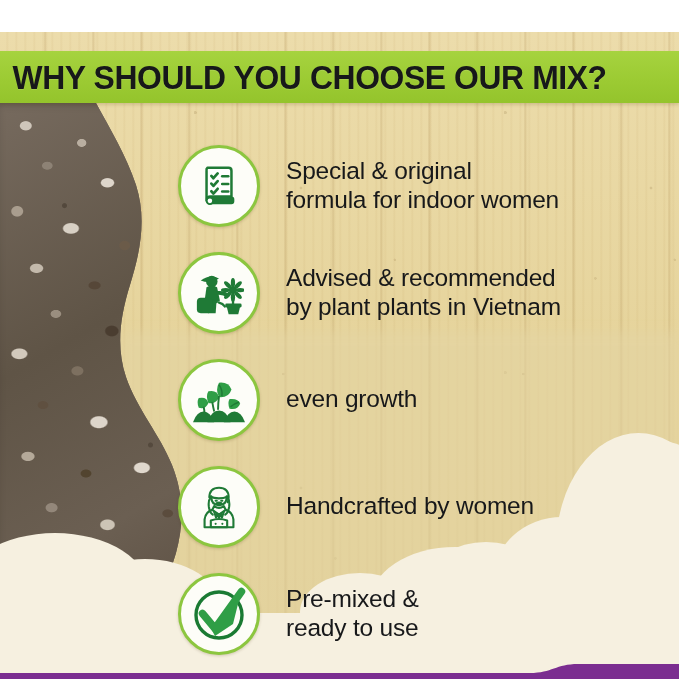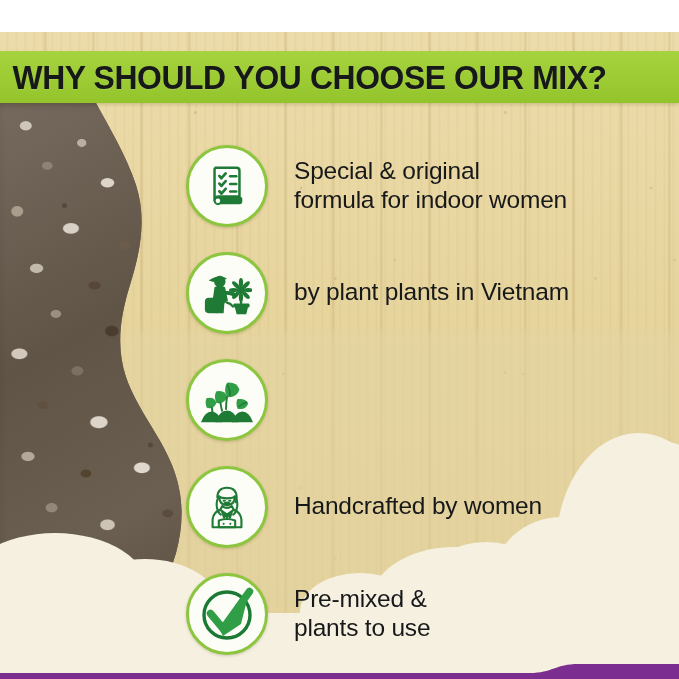--- a/index.html
+++ b/index.html
@@ -148,21 +148,21 @@
     bottom: 38px;
     width: 740px;
     height: 60px;
     background: #f6f0e0;
     z-index: 5;
   }
 
   
   .features {
     position: absolute;
-    left: 8px;
+    left: 0;
     top: 100px;
     width: 582px;
     z-index: 8;
   }
   .feature-row {
     display: flex;
     align-items: center;
     height: 107px;
     padding-left: 178px;
   }
@@ -277,20 +277,21 @@
             <ellipse cx="45.8" cy="28.3" rx="2.2" ry="5" transform="rotate(-45 45.8 28.3)"></ellipse>
             <ellipse cx="45.8" cy="17.7" rx="2.2" ry="5" transform="rotate(45 45.8 17.7)"></ellipse>
             <ellipse cx="35.2" cy="28.3" rx="2.2" ry="5" transform="rotate(45 35.2 28.3)"></ellipse>
           </g>
           <rect x="39.4" y="27" width="2.4" height="13" fill="#1f7a36"></rect>
           <path d="M34 40 h14 l-2 8 H36 z" fill="#1f7a36"></path>
           <rect x="32.5" y="37" width="17" height="4" rx="1.4" fill="#1f7a36"></rect>
         </svg>
       </div>
       <div class="feature-text">
+        <span class="ln">Advised &amp; recommended</span>
         <span class="ln">by plant plants in Vietnam</span>
       </div>
     </div>
 
     <div class="feature-row">
       <div class="icon-badge">
         <svg width="52" height="48" viewBox="0 0 54 48" aria-hidden="true">
           <path d="M27 6 q10 -1 13 7 q-3 9 -13 8 q-4 -8 0 -15 z" fill="#2f9e46"></path>
           <path d="M27 8 q4 6 3 12" stroke="#1f7a36" stroke-width="1.6" fill="none"></path>
           <path d="M16 15 q9 -2 11 6 q-3 8 -11 6 q-3 -7 0 -12 z" fill="#2f9e46"></path>
@@ -299,20 +300,21 @@
           <path d="M48 26 q-6 2 -9 5" stroke="#1f7a36" stroke-width="1.6" fill="none"></path>
           <path d="M27 20 q-1 8 -1 14" stroke="#1f7a36" stroke-width="2" fill="none"></path>
           <path d="M20 26 q1 6 2 10" stroke="#1f7a36" stroke-width="2" fill="none"></path>
           <path d="M11 31 q1 4 1 7" stroke="#1f7a36" stroke-width="2" fill="none"></path>
           <path d="M0 47 q4 -11 11 -11 q7 0 11 11 z" fill="#1f7a36"></path>
           <path d="M15 47 q4 -12 12 -12 q8 0 12 12 z" fill="#1f7a36"></path>
           <path d="M32 47 q4 -11 11 -11 q7 0 11 11 z" fill="#1f7a36"></path>
         </svg>
       </div>
       <div class="feature-text">
+        <span class="ln">even growth</span>
       </div>
     </div>
 
     <div class="feature-row">
       <div class="icon-badge">
         <svg width="50" height="50" viewBox="0 0 52 52" aria-hidden="true" fill="none" stroke="#1f7a36" stroke-width="2.2" stroke-linecap="round" stroke-linejoin="round">
           <path d="M16 16 q0 -10 10 -10 q10 0 10 10 q0 3 -1 5"></path>
           <path d="M16.5 15 q9 4 19 0"></path>
           <path d="M18 15 q0 9 8 9 q8 0 8 -9"></path>
           <path d="M22.5 19.5 h1.2 M28.3 19.5 h1.2"></path>
@@ -335,21 +337,21 @@
     <div class="feature-row">
       <div class="icon-badge">
         <svg width="60" height="60" viewBox="0 0 60 60" aria-hidden="true">
           <circle cx="30" cy="31" r="23" fill="none" stroke="#1a7a33" stroke-width="3.4"></circle>
           <path d="M14 30 L26 44 L52 8 L44 40 L26 52 Z" fill="#2f9e46"></path>
           <path d="M13.5 29.5 L26 44.5 L52.5 7.5" fill="none" stroke="#2f9e46" stroke-width="7.5" stroke-linecap="round" stroke-linejoin="round"></path>
         </svg>
       </div>
       <div class="feature-text">
         <span class="ln">Pre-mixed &amp;</span>
-        <span class="ln">plants to use</span>
+        <span class="ln">ready to use</span>
       </div>
     </div>
 
   </div>
 
   <svg class="footer-purple" viewBox="0 0 679 30" preserveAspectRatio="none">
     <path d="M0,9 H530 C552,9 556,0 578,0 H679 V30 H0 Z" fill="#7b2d90"></path>
   </svg>
   <div class="footer-green"></div>
 

